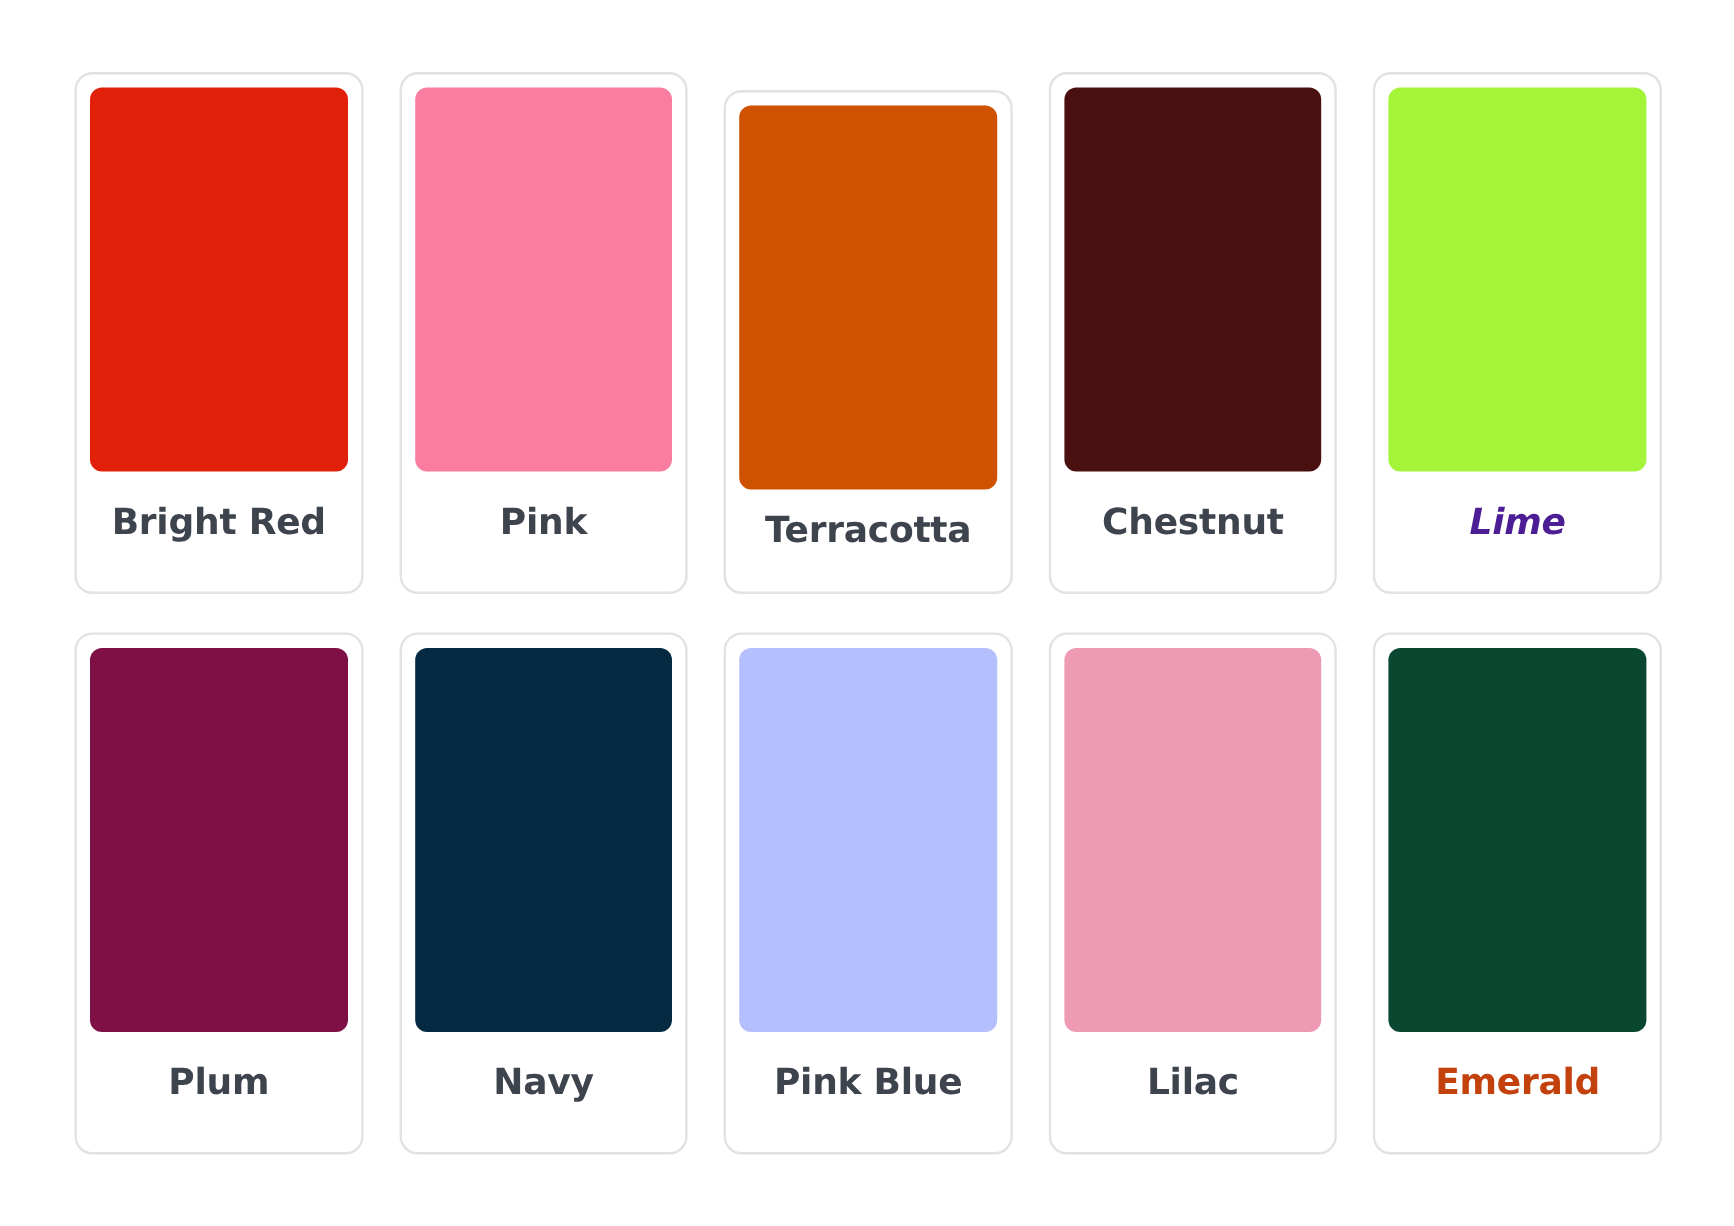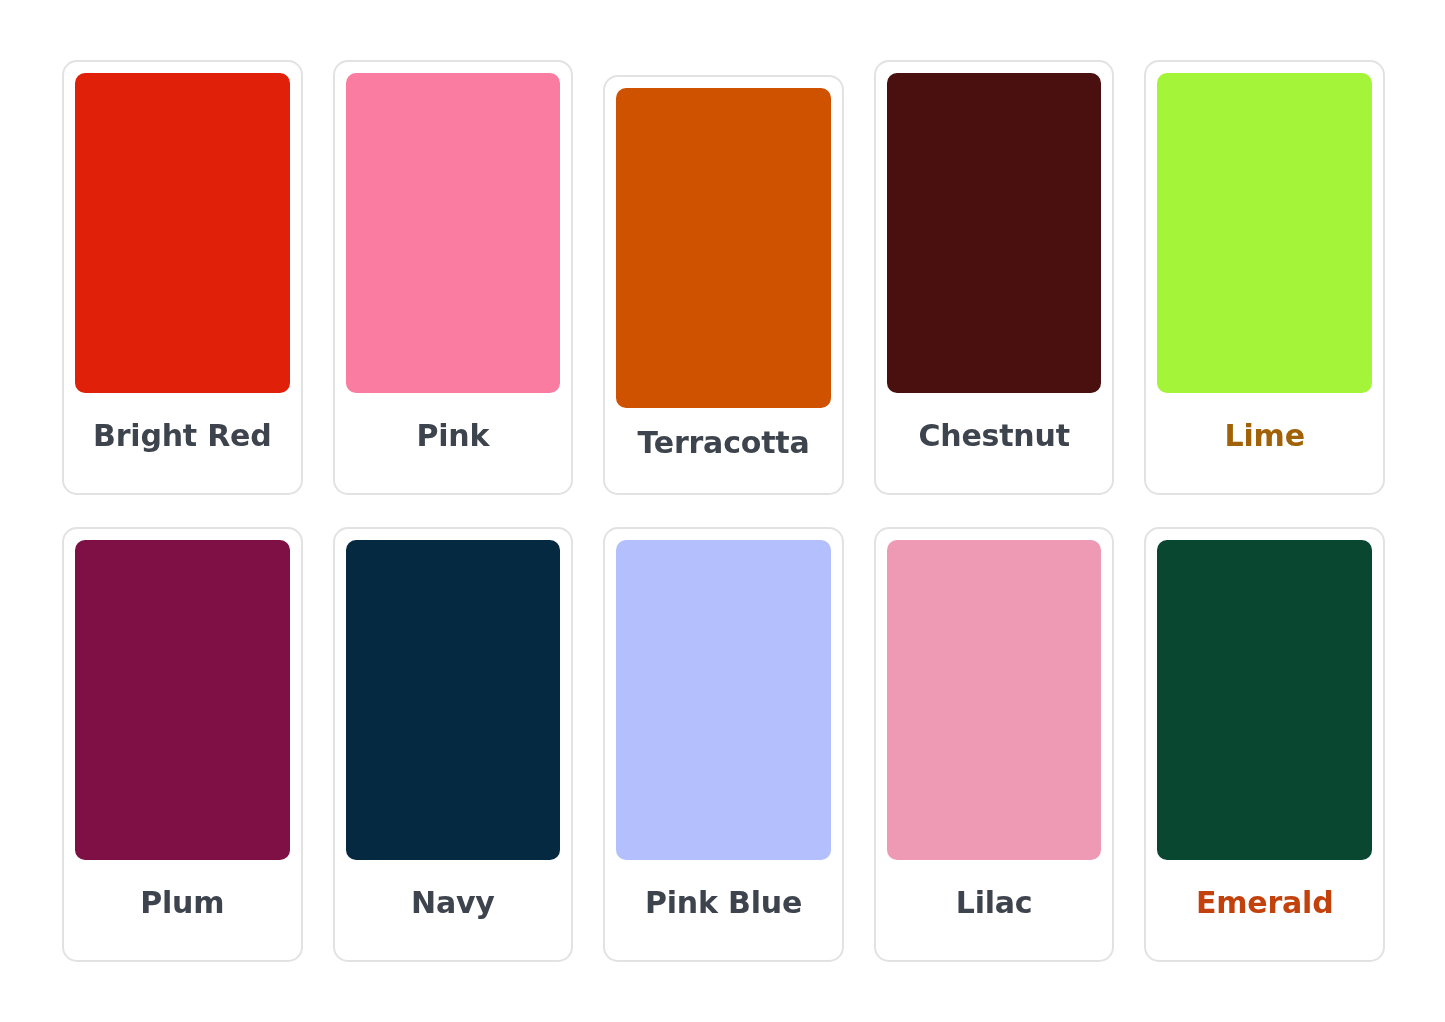--- a/index.html
+++ b/index.html
@@ -78,21 +78,21 @@
     <div class="swatch-card" style="border-color: rgb(226, 226, 226); background: rgb(255, 255, 255); margin-top: 15px;">
       <div class="swatch-color" style="background: rgb(206, 82, 0);"></div>
       <div class="swatch-label" style="color: rgb(62, 68, 77);">Terracotta</div>
     </div>
     <div class="swatch-card" style="border-color: rgb(226, 226, 226); background: rgb(255, 255, 255);">
       <div class="swatch-color" style="background: rgb(74, 16, 16);"></div>
       <div class="swatch-label" style="color: rgb(62, 68, 77);">Chestnut</div>
     </div>
     <div class="swatch-card" style="border-color: rgb(226, 226, 226); background: rgb(255, 255, 255);">
       <div class="swatch-color" style="background: rgb(164, 244, 58);"></div>
-      <div class="swatch-label" style="color: #a16207;">Lime</div>
+      <div class="swatch-label" style="color: #4c1d95; font-style: italic;">Lime</div>
     </div>
     <div class="swatch-card" style="border-color: rgb(226, 226, 226); background: rgb(255, 255, 255);">
       <div class="swatch-color" style="background: rgb(126, 16, 69);"></div>
       <div class="swatch-label" style="color: rgb(62, 68, 77);">Plum</div>
     </div>
     <div class="swatch-card" style="border-color: rgb(226, 226, 226); background: rgb(255, 255, 255);">
       <div class="swatch-color" style="background: rgb(4, 41, 64);"></div>
       <div class="swatch-label" style="color: rgb(62, 68, 77);">Navy</div>
     </div>
     <div class="swatch-card" style="border-color: rgb(226, 226, 226); background: rgb(255, 255, 255);">

